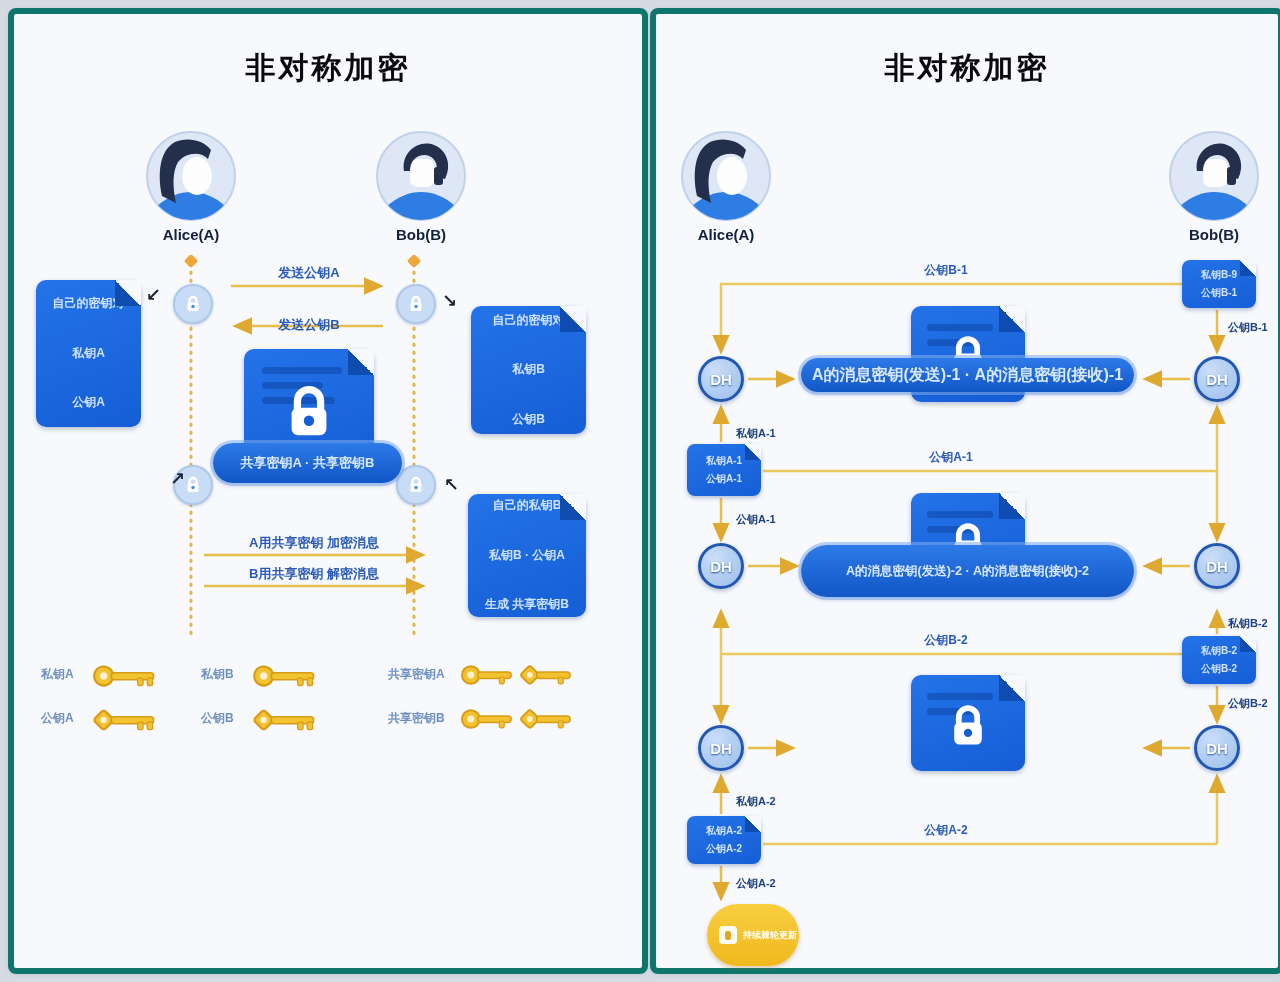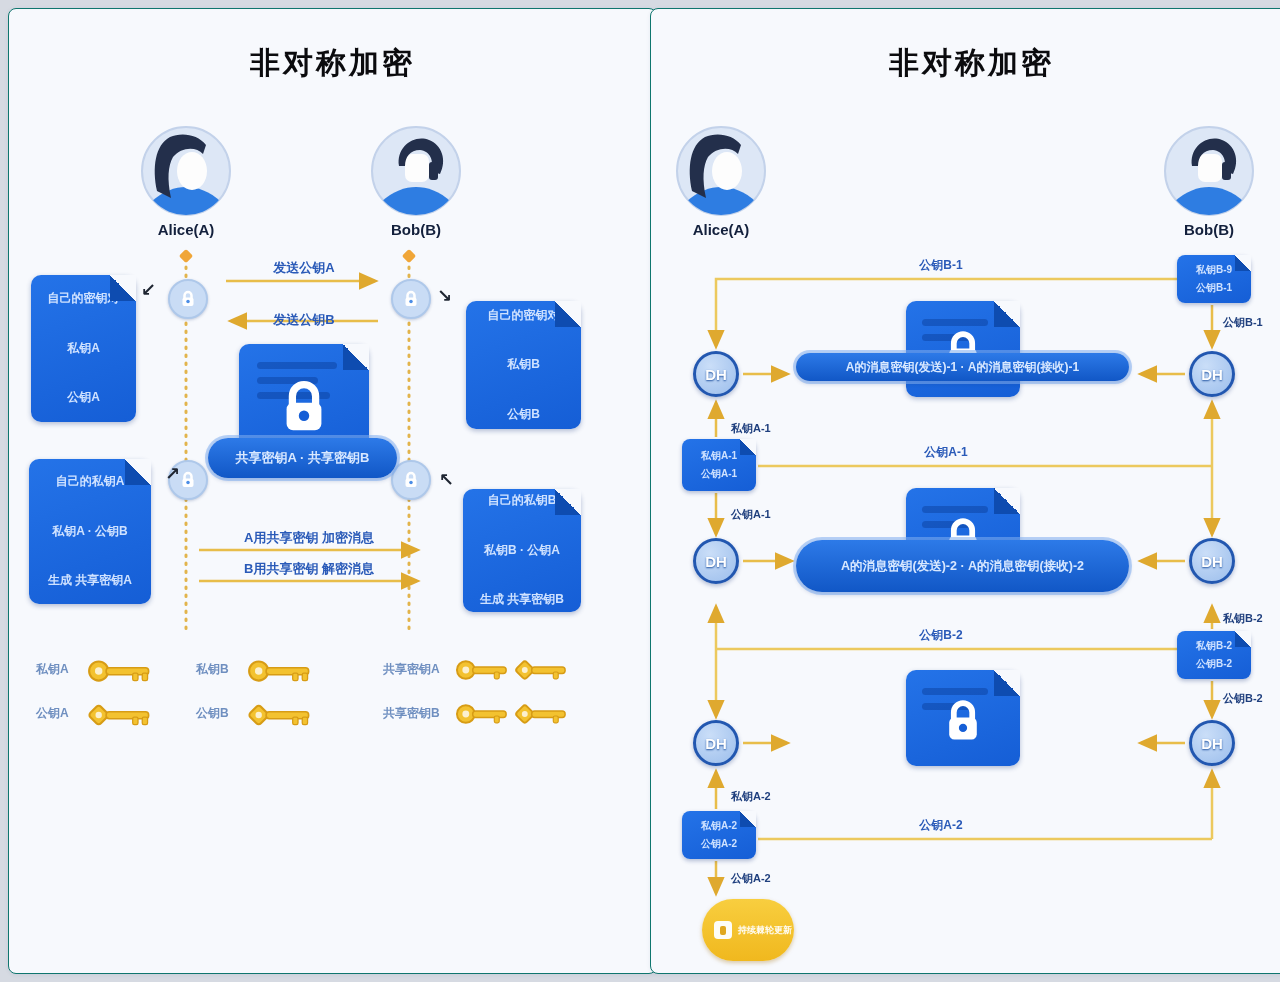--- a/index.html
+++ b/index.html
@@ -3,21 +3,21 @@
 <meta charset="utf-8">
 <style>
   html,body{margin:0;padding:0;}
   body{
     width:1280px;height:982px;background:#d6dae2;overflow:hidden;
     font-family:"Liberation Sans","DejaVu Sans",sans-serif;
     position:relative;
   }
   .panel{
     position:absolute;top:8px;bottom:8px;background:#f7f9fd;
-    border:1px solid #0f766e;border-radius:8px;box-shadow:0 1px 4px rgba(40,60,100,.08);padding-left:19px;
+    border:6px solid #0f766e;border-radius:8px;box-shadow:0 1px 4px rgba(40,60,100,.08);
   }
   #panel-left{left:8px;width:628px;}
   #panel-right{left:650px;width:622px;}
   .overlay{position:absolute;left:0;top:0;pointer-events:none;}
   .ptitle{
     position:absolute;top:34px;left:0;width:100%;text-align:center;
     font-size:30px;font-weight:800;color:#0b0b0e;letter-spacing:3px;margin:0;
   }
   .avatar{position:absolute;width:94px;height:94px;}
   .pname{
@@ -199,26 +199,20 @@
     </div>
     <svg viewBox="0 0 40 40" width="58" height="58" style="position:absolute;left:36px;top:34px;">
       <path d="M12,18 v-5.5 a8,8 0 0 1 16,0 v5.5" fill="none" stroke="#fff" stroke-width="5" stroke-linecap="round"></path>
       <rect x="8" y="17" width="24" height="19" rx="4.5" fill="#fff"></rect>
       <circle cx="20" cy="26" r="3.6" fill="#155ed6"></circle>
     </svg>
   </div>
 
   <div class="pill" style="left:199px;top:429px;width:189px;height:40px;font-size:13px;">共享密钥A · 共享密钥B</div>
 
-  <div class="doc" style="left:20px;top:450px;width:122px;height:145px;">
-    <span class="fold"></span>
-    <span class="dline">自己的私钥A</span>
-    <span class="dline">私钥A · 公钥B</span>
-    <span class="dline">生成 共享密钥A</span>
-  </div>
 
   <div class="doc" style="left:454px;top:480px;width:118px;height:123px;">
     <span class="fold"></span>
     <span class="dline">自己的私钥B</span>
     <span class="dline">私钥B · 公钥A</span>
     <span class="dline">生成 共享密钥B</span>
   </div>
 
   <div class="alabel" style="left:200px;top:520px;width:200px;">A用共享密钥 加密消息</div>
   <div class="alabel" style="left:200px;top:551px;width:200px;">B用共享密钥 解密消息</div>
@@ -421,21 +415,21 @@
         <div class="bar" style="width:80%;"></div>
         <div class="bar" style="width:60%;"></div>
       </div>
     <svg viewBox="0 0 40 40" width="46" height="46" style="position:absolute;left:34px;top:28px;">
       <path d="M12,18 v-5.5 a8,8 0 0 1 16,0 v5.5" fill="none" stroke="#fff" stroke-width="5" stroke-linecap="round"></path>
       <rect x="8" y="17" width="24" height="19" rx="4.5" fill="#fff"></rect>
         <circle cx="20" cy="26" r="3.6" fill="#155ed6"></circle>
     </svg>
   </div>
 
-  <div class="pill" style="left:145px;top:344px;width:333px;height:28px;font-size:12px;">A的消息密钥(发送)-1 · A的消息密钥(接收)-1</div>
+  <div class="pill" style="left:145px;top:344px;width:333px;height:34px;font-size:16px;">A的消息密钥(发送)-1 · A的消息密钥(接收)-1</div>
   <div class="pill" style="left:145px;top:531px;width:333px;height:52px;font-size:12.5px;">A的消息密钥(发送)-2 · A的消息密钥(接收)-2</div>
 
   <div class="dh" style="left:42px;top:342px;">DH</div>
   <div class="dh" style="left:538px;top:342px;">DH</div>
   <div class="dh" style="left:42px;top:529px;">DH</div>
   <div class="dh" style="left:538px;top:529px;">DH</div>
   <div class="dh" style="left:42px;top:711px;">DH</div>
   <div class="dh" style="left:538px;top:711px;">DH</div>
 
   <div class="alabel" style="left:240px;top:248px;width:100px;font-size:12px;">公钥B-1</div>

